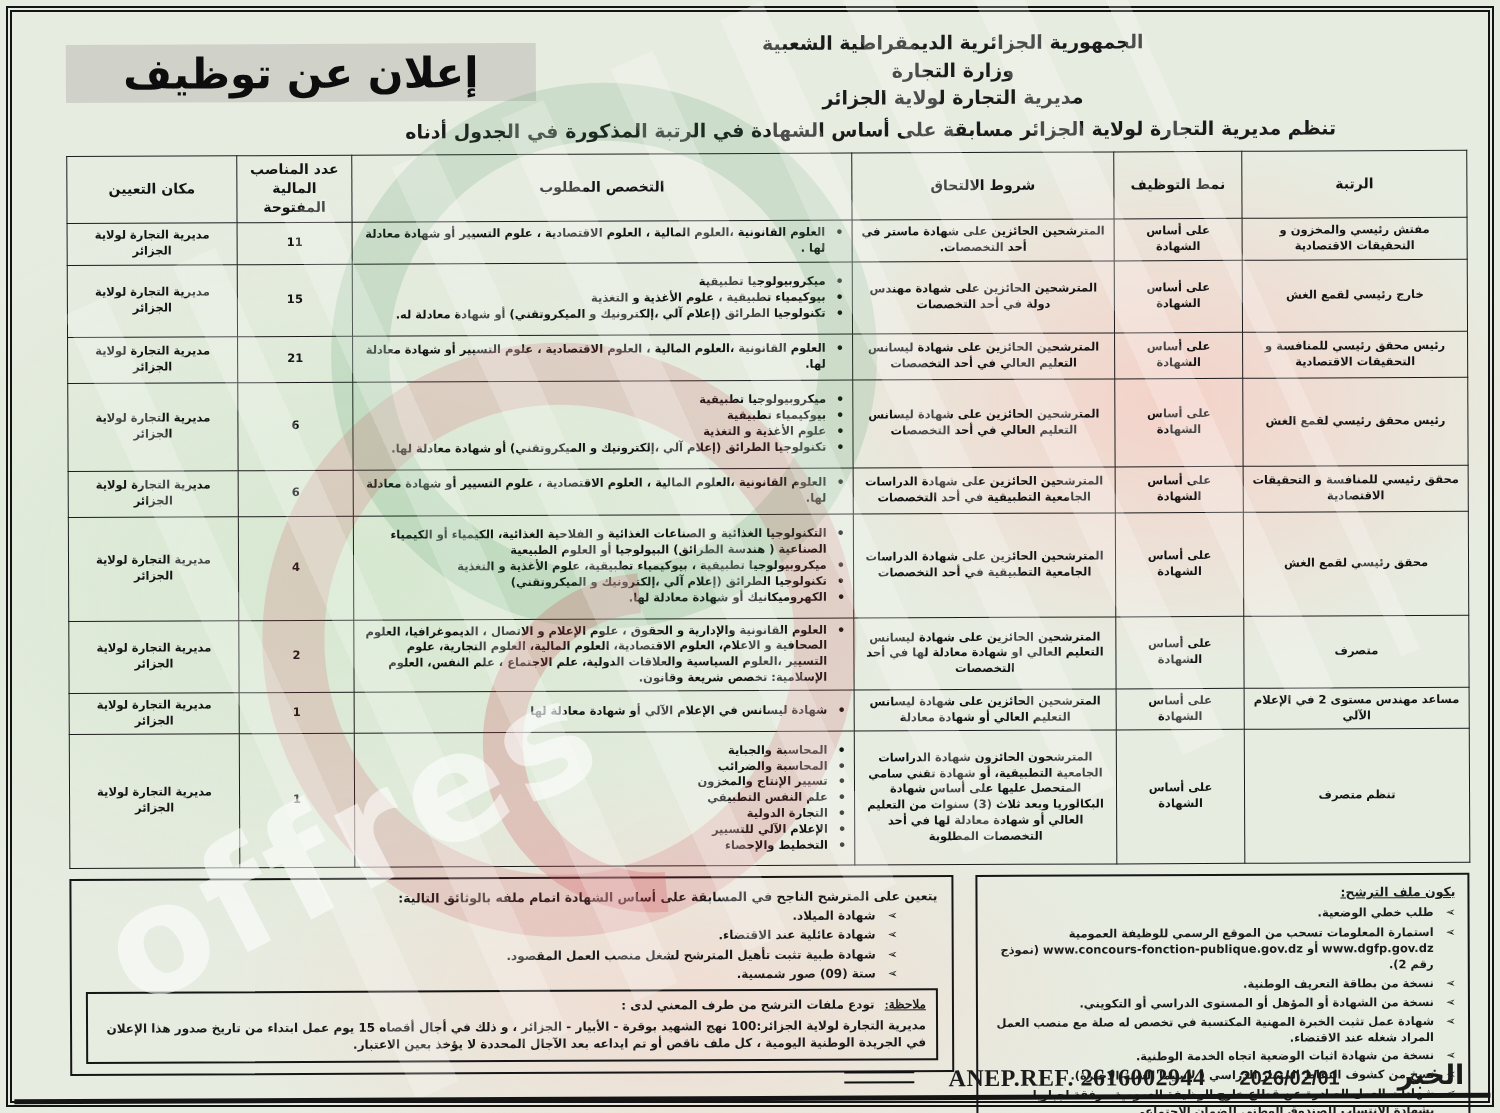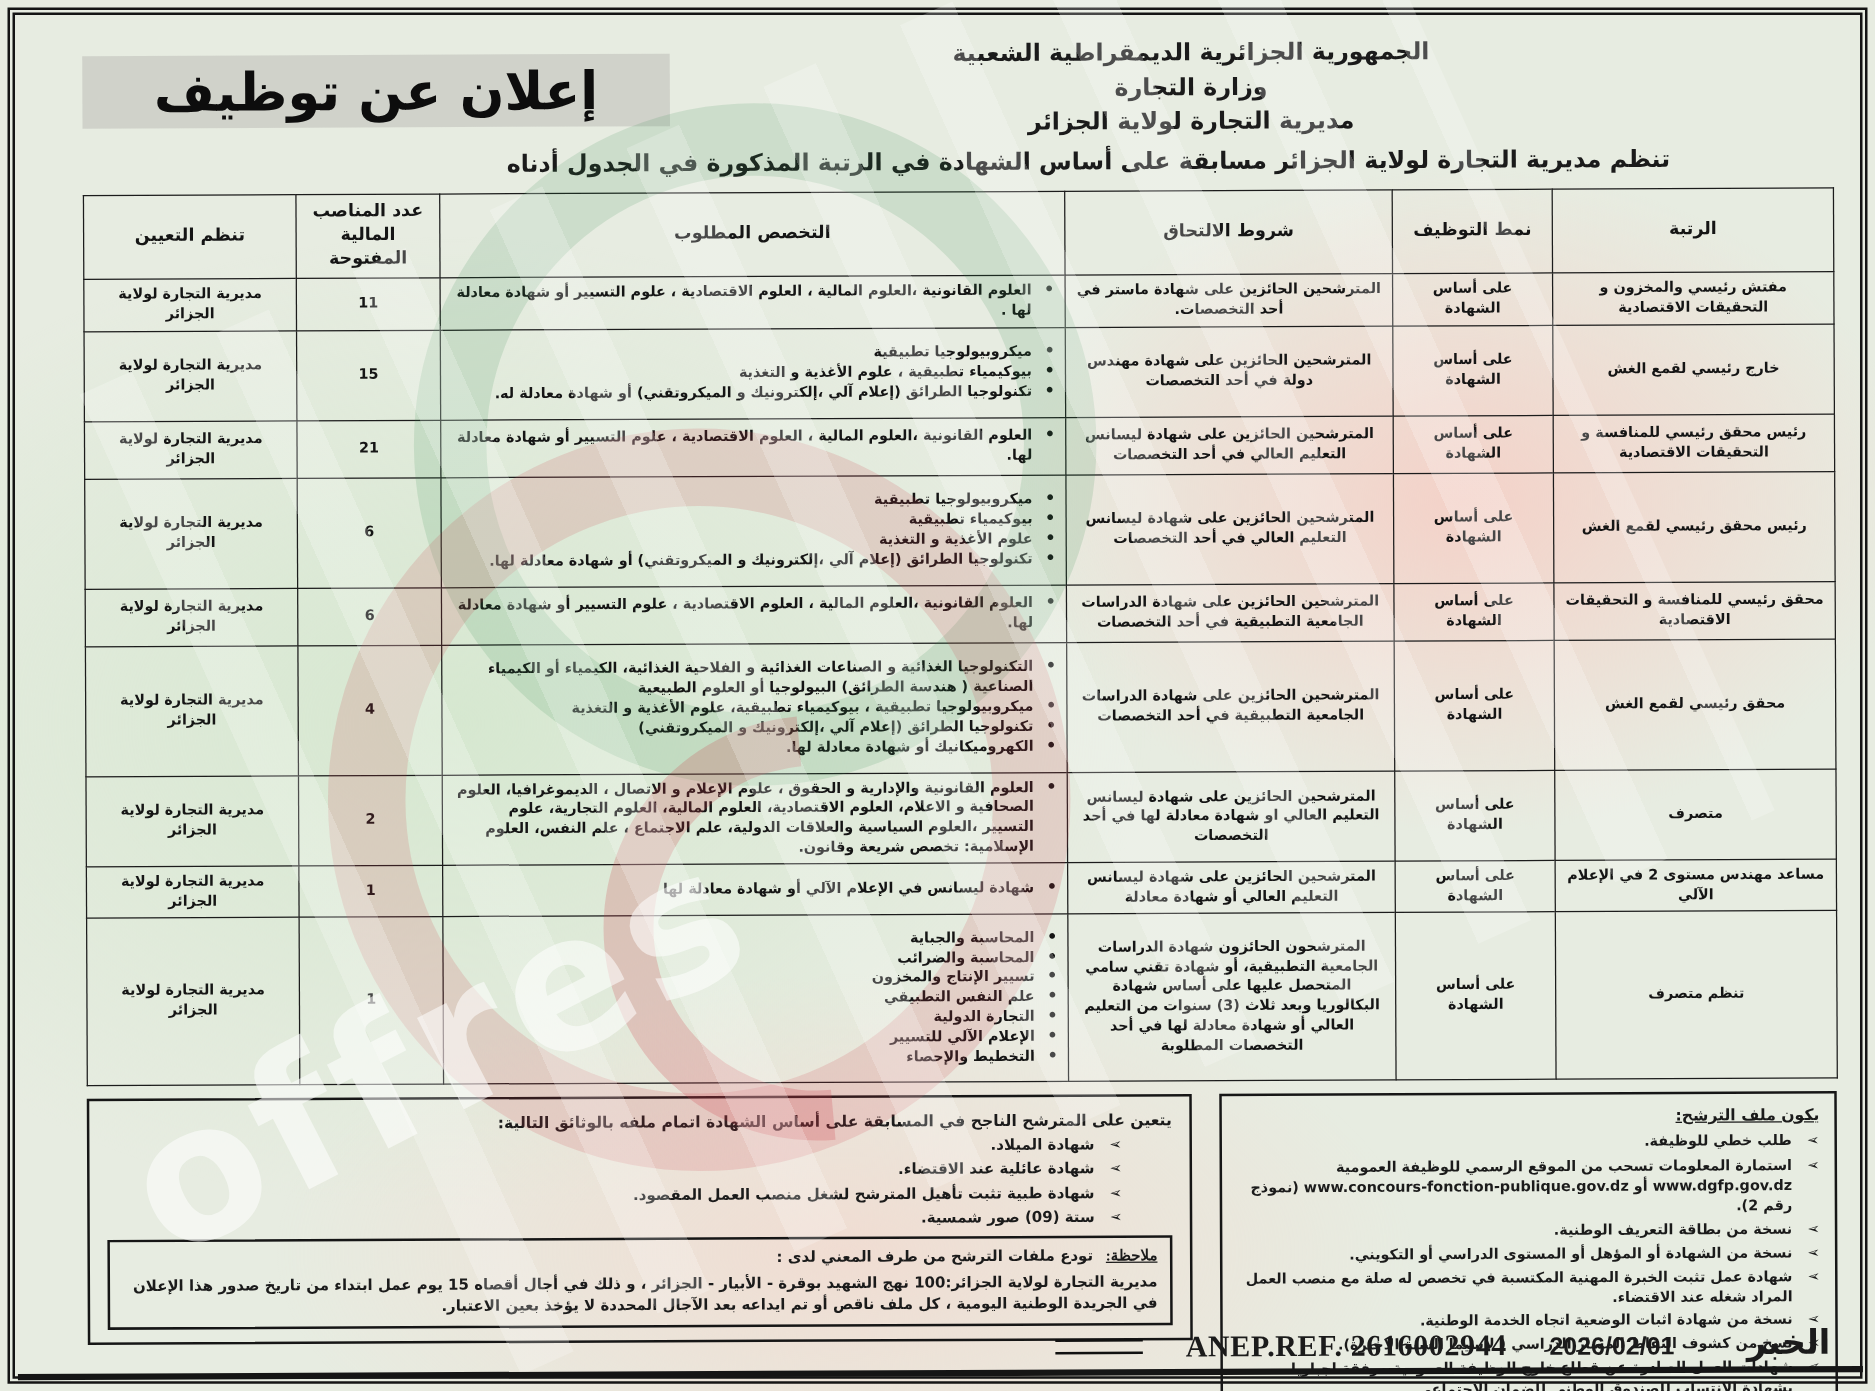--- a/index.html
+++ b/index.html
@@ -128,21 +128,21 @@
           <col style="width:115px">
           <col style="width:170px">
       </colgroup>
       <thead>
         <tr>
             <th>الرتبة</th>
             <th>نمط التوظيف</th>
             <th>شروط الالتحاق</th>
             <th>التخصص المطلوب</th>
             <th>عدد المناصب المالية المفتوحة</th>
-            <th>تنظم التعيين</th>
+            <th>مكان التعيين</th>
           </tr>
       </thead>
       <tbody>
           <tr>
             <td class="c-rank">مفتش رئيسي والمخزون و التحقيقات الاقتصادية</td>
             <td class="c-mode">على أساس الشهادة</td>
             <td class="c-cond">المترشحين الحائزين على شهادة ماستر في أحد التخصصات.</td>
             <td class="c-spec">
               <div class="spec-item">
                 <span class="bullet">•</span>
@@ -314,21 +314,21 @@
           </tr>
         </tbody>
     </table>
 
     <div class="bottom-row">
       <div class="right-box">
         <div class="rb-title">يكون ملف الترشح:</div>
         <div class="rb-items">
             <div class="arrow-item">
               <span class="arrow">➢</span>
-              <span class="arrow-text">طلب خطي للوظيفة.</span>
+              <span class="arrow-text">طلب خطي الوضعية.</span>
             </div>
             <div class="arrow-item">
               <span class="arrow">➢</span>
               <span class="arrow-text">استمارة المعلومات تسحب من الموقع الرسمي للوظيفة العمومية www.dgfp.gov.dz أو www.concours-fonction-publique.gov.dz (نموذج رقم 2).</span>
             </div>
             <div class="arrow-item">
               <span class="arrow">➢</span>
               <span class="arrow-text">نسخة من بطاقة التعريف الوطنية.</span>
             </div>
             <div class="arrow-item">

